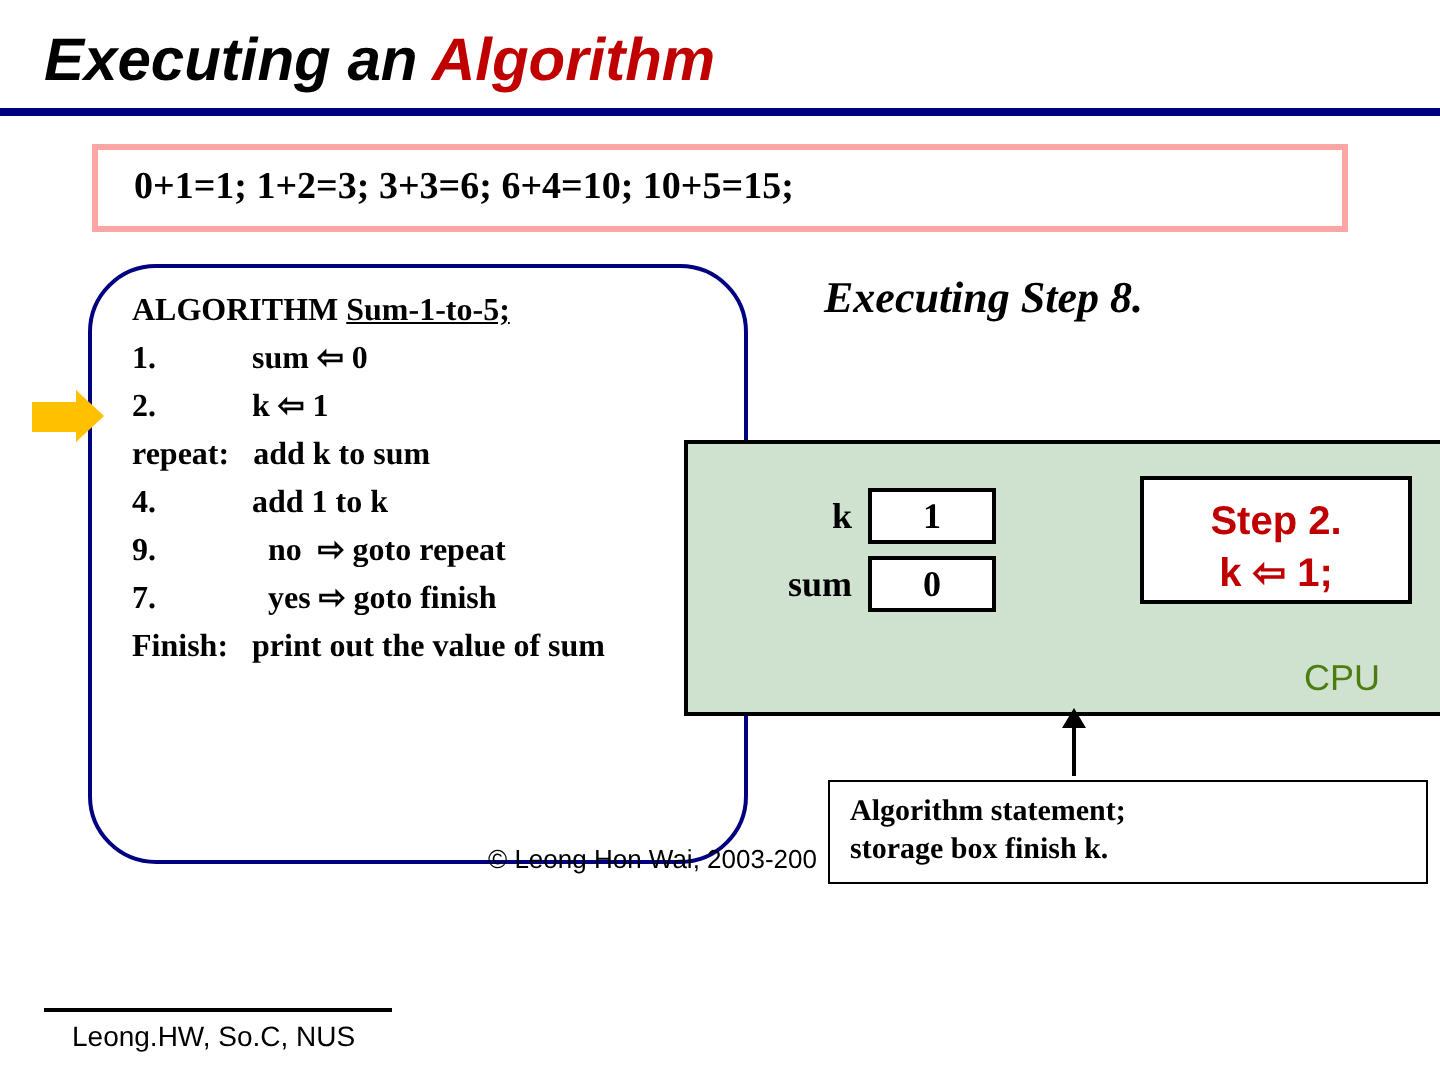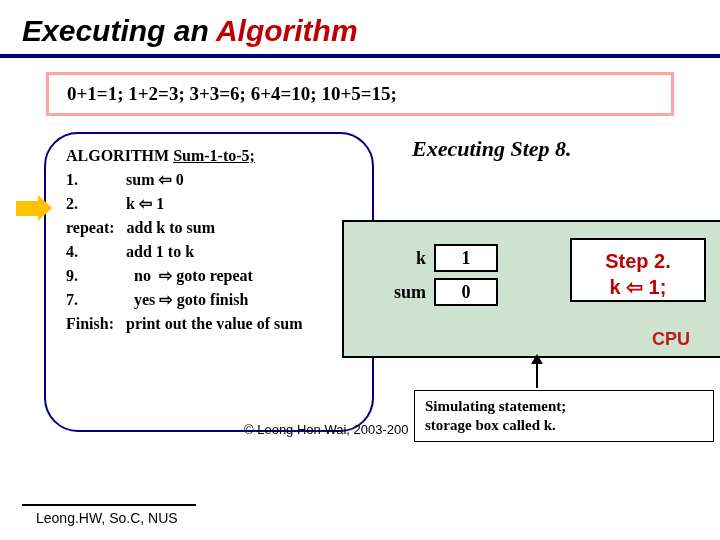--- a/index.html
+++ b/index.html
@@ -16,21 +16,21 @@
   .arrow-left { position: absolute; left: -30px; top: 64px; width: 36px; height: 20px; }
   .arrow-left .shaft { position: absolute; left: 0; top: 3px; width: 24px; height: 15px; background: #ffc000; }
   .arrow-left .head { position: absolute; left: 22px; top: -3px; width: 0; height: 0; border-left: 14px solid #ffc000; border-top: 13px solid transparent; border-bottom: 13px solid transparent; }
   .exec-label { position: absolute; left: 390px; top: 4px; font-family: "Times New Roman", serif; font-style: italic; font-weight: bold; font-size: 22px; }
   .cpu-box { position: absolute; left: 320px; top: 88px; width: 384px; height: 138px; background: #cfe1cf; border: 2px solid #000; }
   .var-table { position: absolute; left: 34px; top: 22px; }
   .var-row { display: flex; align-items: center; margin-bottom: 6px; }
   .var-label { width: 48px; text-align: right; font-family: "Times New Roman", serif; font-weight: bold; font-size: 18px; margin-right: 8px; }
   .var-cell { width: 64px; height: 28px; border: 2px solid #000; background: #fff; text-align: center; font-family: "Times New Roman", serif; font-weight: bold; font-size: 18px; line-height: 24px; }
   .step-box { position: absolute; right: 18px; top: 16px; width: 136px; height: 64px; border: 2px solid #000; background: #fff; color: #c00000; font-weight: bold; font-size: 20px; text-align: center; padding-top: 8px; line-height: 1.3; }
-  .cpu-label { position: absolute; right: 34px; bottom: 6px; color: #b91c1c; font-weight: bold; font-size: 18px; }
+  .cpu-label { position: absolute; right: 34px; bottom: 6px; color: #4d7c0f; font-weight: normal; font-size: 18px; }
   .assign-box { position: absolute; left: 392px; top: 258px; width: 300px; border: 1px solid #000; background: #fff; padding: 6px 10px; font-family: "Times New Roman", serif; font-weight: bold; font-size: 15px; line-height: 1.25; }
   .cpu-arrow { position: absolute; left: 514px; top: 230px; width: 2px; height: 26px; background: #000; }
   .cpu-arrow::before { content: ""; position: absolute; top: -8px; left: -5px; border-bottom: 10px solid #000; border-left: 6px solid transparent; border-right: 6px solid transparent; }
   .copyright { position: absolute; left: 222px; top: 290px; font-size: 13px; }
   .footer { position: absolute; left: 36px; bottom: 14px; font-size: 14px; }
   .footer-line { position: absolute; left: 22px; bottom: 34px; width: 174px; height: 2px; background: #000; }
 </style>
 </head>
 <body>
 
@@ -75,22 +75,22 @@
       <div class="step-box">
         <div>Step 2.</div>
         <div>k ⇦ 1;</div>
       </div>
       <div class="cpu-label">CPU</div>
     </div>
 
     <div class="cpu-arrow"></div>
 
     <div class="assign-box">
-      <div>Simulating statement;</div>
-      <div>storage box called k.</div>
+      <div>Algorithm statement;</div>
+      <div>storage box finish k.</div>
     </div>
 
     <div class="copyright">© Leong Hon Wai, 2003-200</div>
   </div>
 
   <div class="footer-line"></div>
   <div class="footer">Leong.HW, So.C, NUS</div>
 </div>
 
 </body></html>

